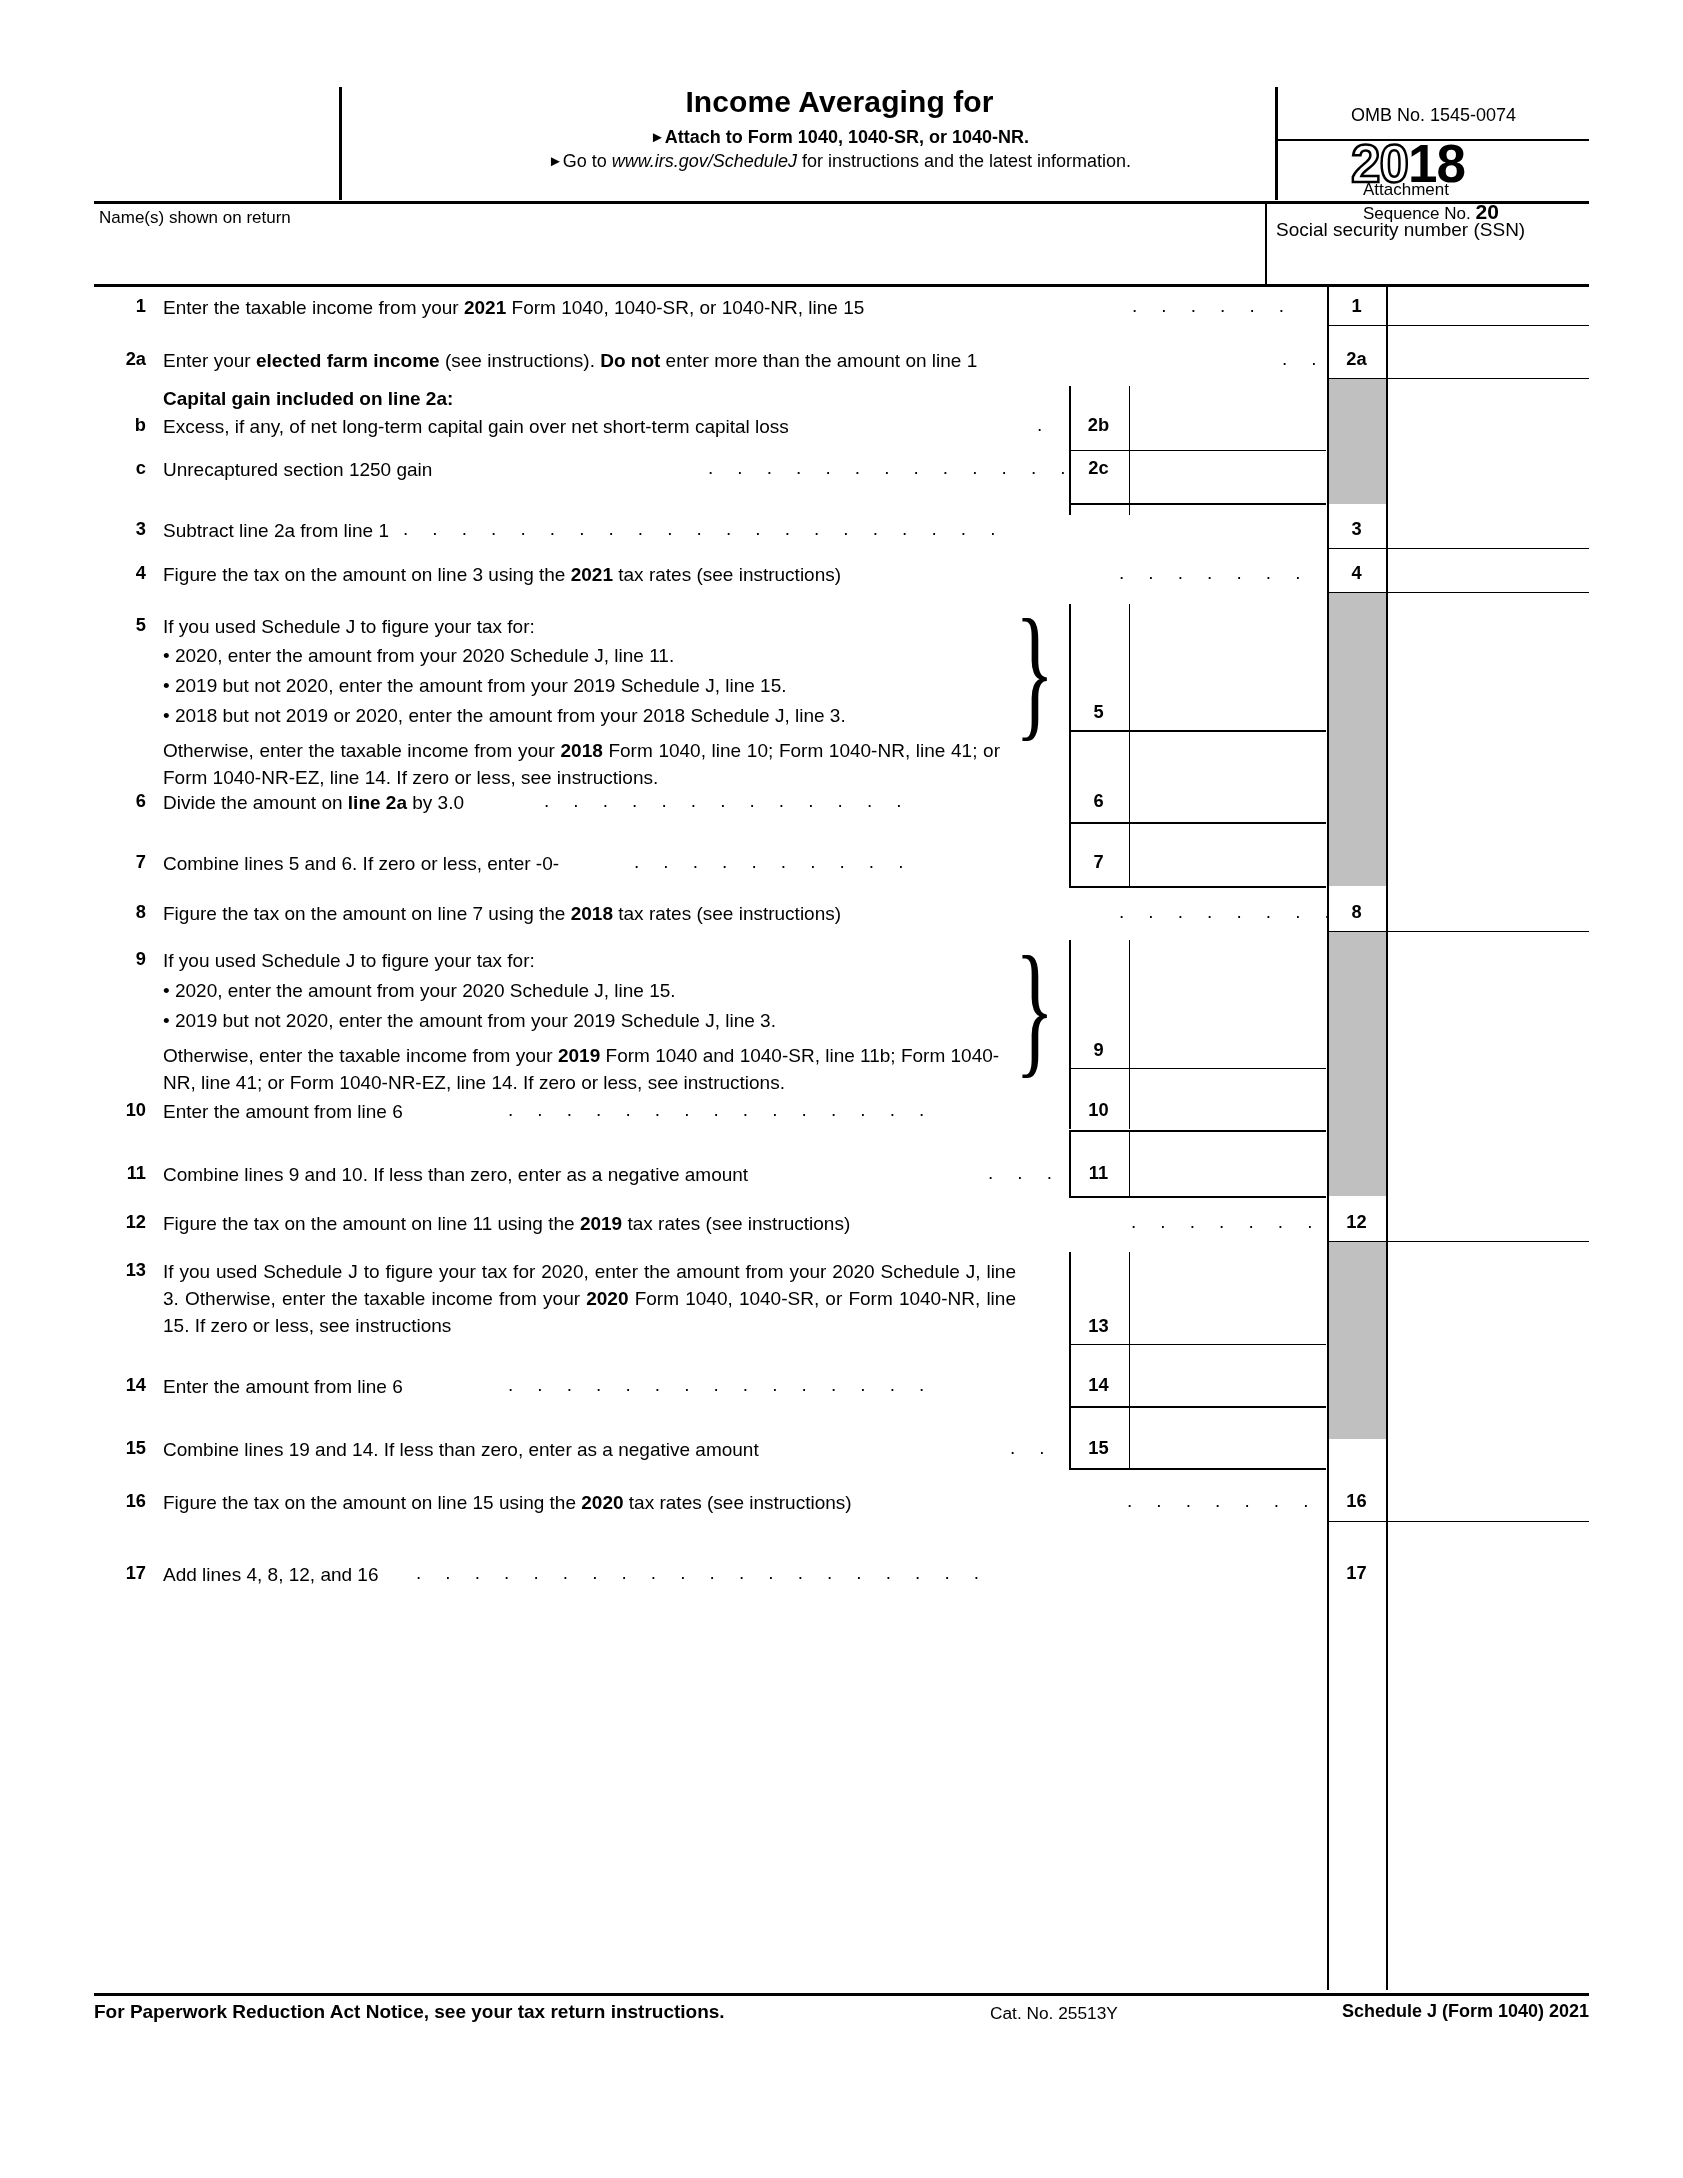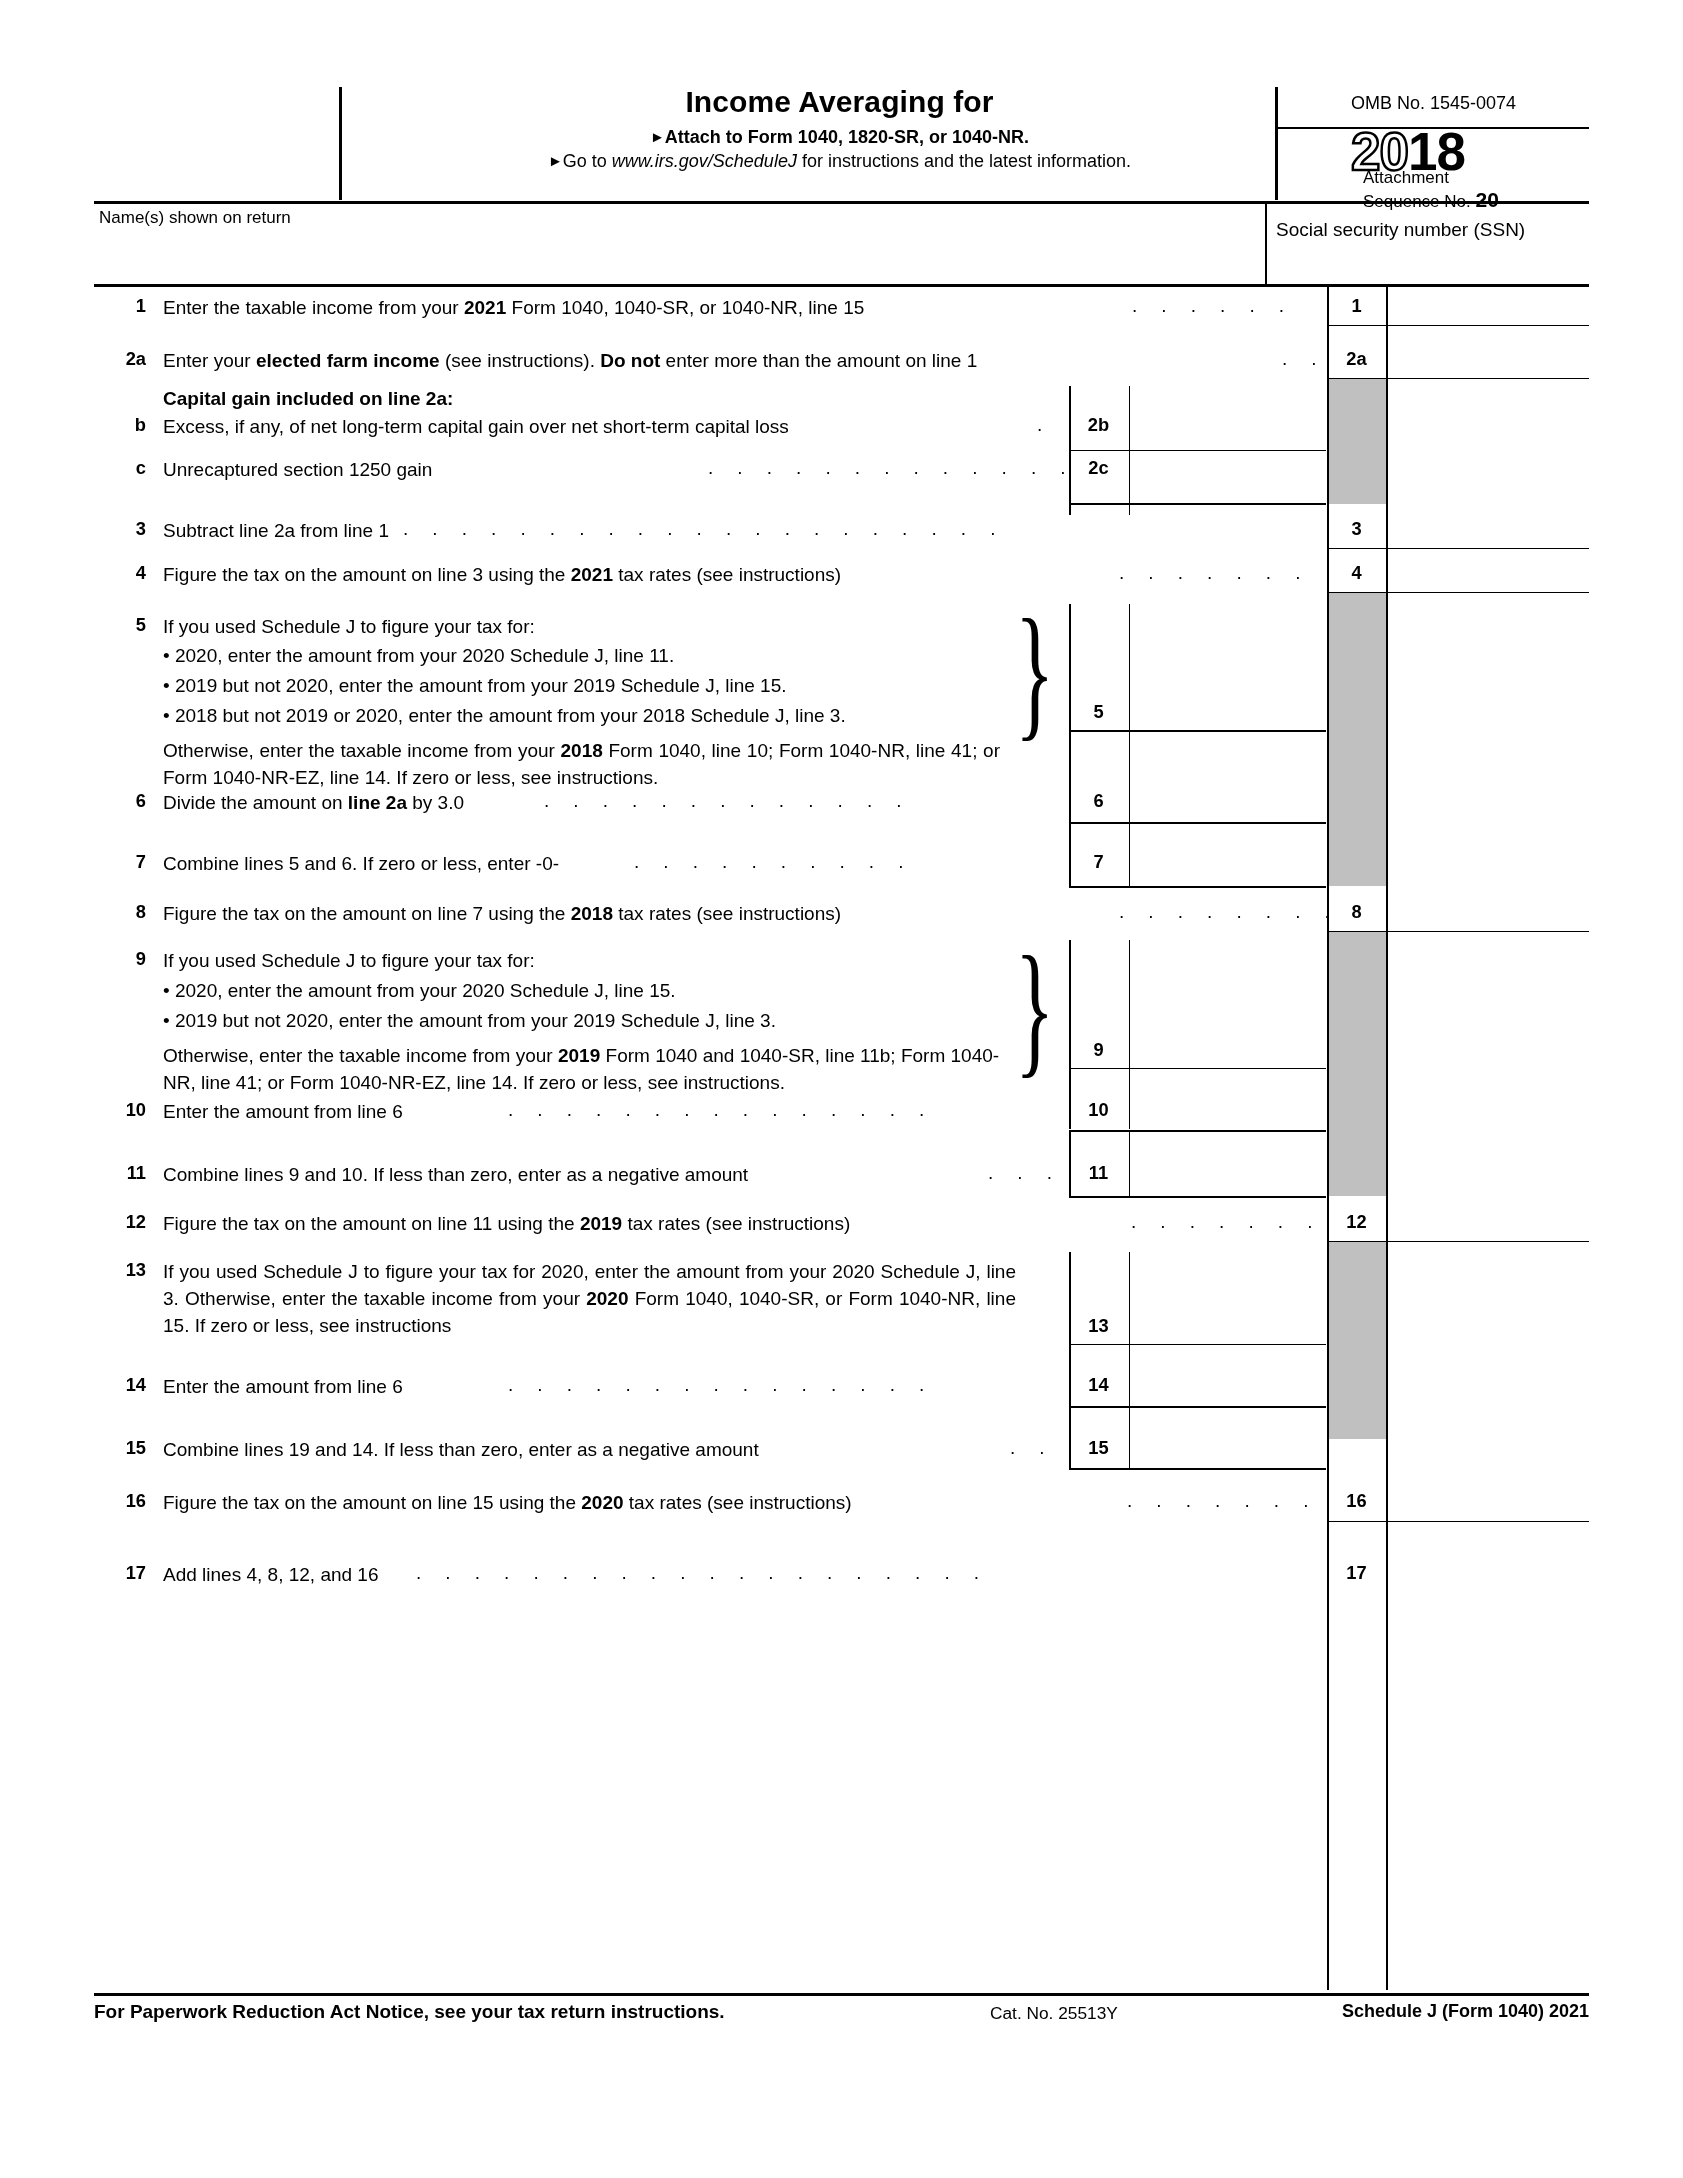--- a/index.html
+++ b/index.html
@@ -71,21 +71,21 @@
   .arrow { font-size: 15px; position: relative; top: -1px; }
 
   .hdr-divider-2 {
     position: absolute;
     left: 1181px; top: 2px;
     width: 2.5px; height: 113px;
     background: #000;
   }
   .hdr-right {
     position: absolute;
-    left: 1184px; top: 4px;
+    left: 1184px; top: 16px;
     width: 311px;
     height: 115px;
   }
   .omb {
     text-align: center;
     font-size: 18px;
     padding-top: 4px;
     height: 36px;
   }
   .omb-rule {
@@ -217,21 +217,21 @@
 <div id="form">
 
   <div class="header">
 
 
     <div class="hdr-divider-1"></div>
 
     <div class="hdr-center">
       <div class="main-title">Income Averaging for</div>
       <div class="attach-line">
-        <span class="arrow">►</span><span>Attach to Form 1040, 1820-SR, or 1040-NR.</span>
+        <span class="arrow">►</span><span>Attach to Form 1040, 1040-SR, or 1040-NR.</span>
       </div>
       <div class="goto-line">
         <span class="arrow">►</span><span>Go to </span><span class="italicurl">www.irs.gov/ScheduleJ</span><span> for instructions and the latest information.</span>
       </div>
     </div>
 
     <div class="hdr-divider-2"></div>
 
     <div class="hdr-right">
       <div class="omb">OMB No. 1545-0074</div>

